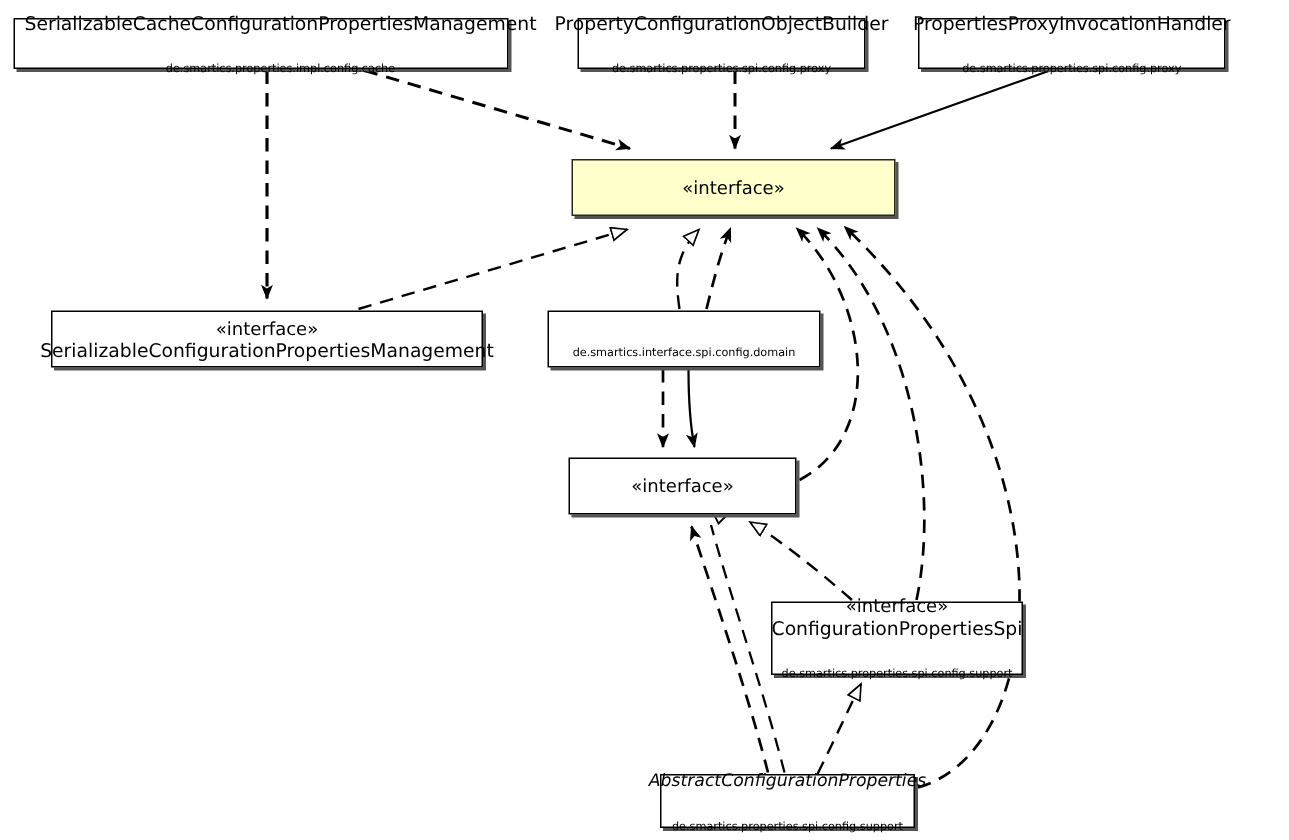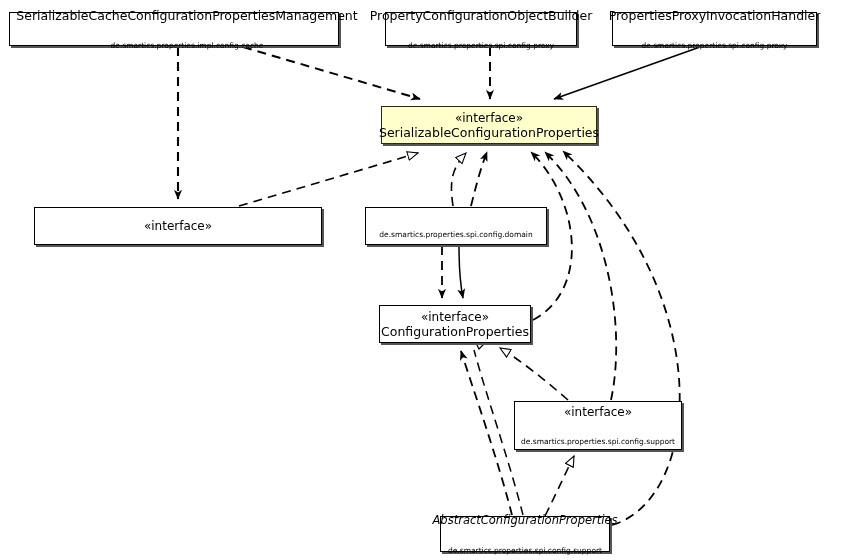--- a/index.html
+++ b/index.html
@@ -125,38 +125,38 @@
     <div class="pkg">de.smartics.properties.spi.config.proxy</div>
   </div>
 
   <div class="node" style="left:612px; top:12px; width:205px; height:34px;">
     <div class="cname">PropertiesProxyInvocationHandler</div>
     <div class="pkg">de.smartics.properties.spi.config.proxy</div>
   </div>
 
   <div class="node highlight" style="left:381px; top:106px; width:216px; height:38px;">
     <div class="stereotype">«interface»</div>
-    <div class="cname">SerializableConfigurationProperties</div>
   </div>
 
   <div class="node" style="left:34px; top:207px; width:288px; height:38px;">
     <div class="stereotype">«interface»</div>
+    <div class="cname">SerializableConfigurationPropertiesManagement</div>
   </div>
 
   <div class="node" style="left:365px; top:207px; width:182px; height:38px;">
-    <div class="pkg">de.smartics.properties.spi.config.domain</div>
+    <div class="pkg">de.smartics.interface.spi.config.domain</div>
   </div>
 
   <div class="node" style="left:379px; top:305px; width:152px; height:38px;">
     <div class="stereotype">«interface»</div>
-    <div class="cname">ConfigurationProperties</div>
   </div>
 
   <div class="node" style="left:514px; top:401px; width:168px; height:49px;">
     <div class="stereotype">«interface»</div>
+    <div class="cname">ConfigurationPropertiesSpi</div>
     <div class="pkg">de.smartics.properties.spi.config.support</div>
   </div>
 
   <div class="node" style="left:440px; top:516px; width:170px; height:36px;">
     <div class="cname abstract">AbstractConfigurationProperties</div>
     <div class="pkg">de.smartics.properties.spi.config.support</div>
   </div>
 
 </div>
 

